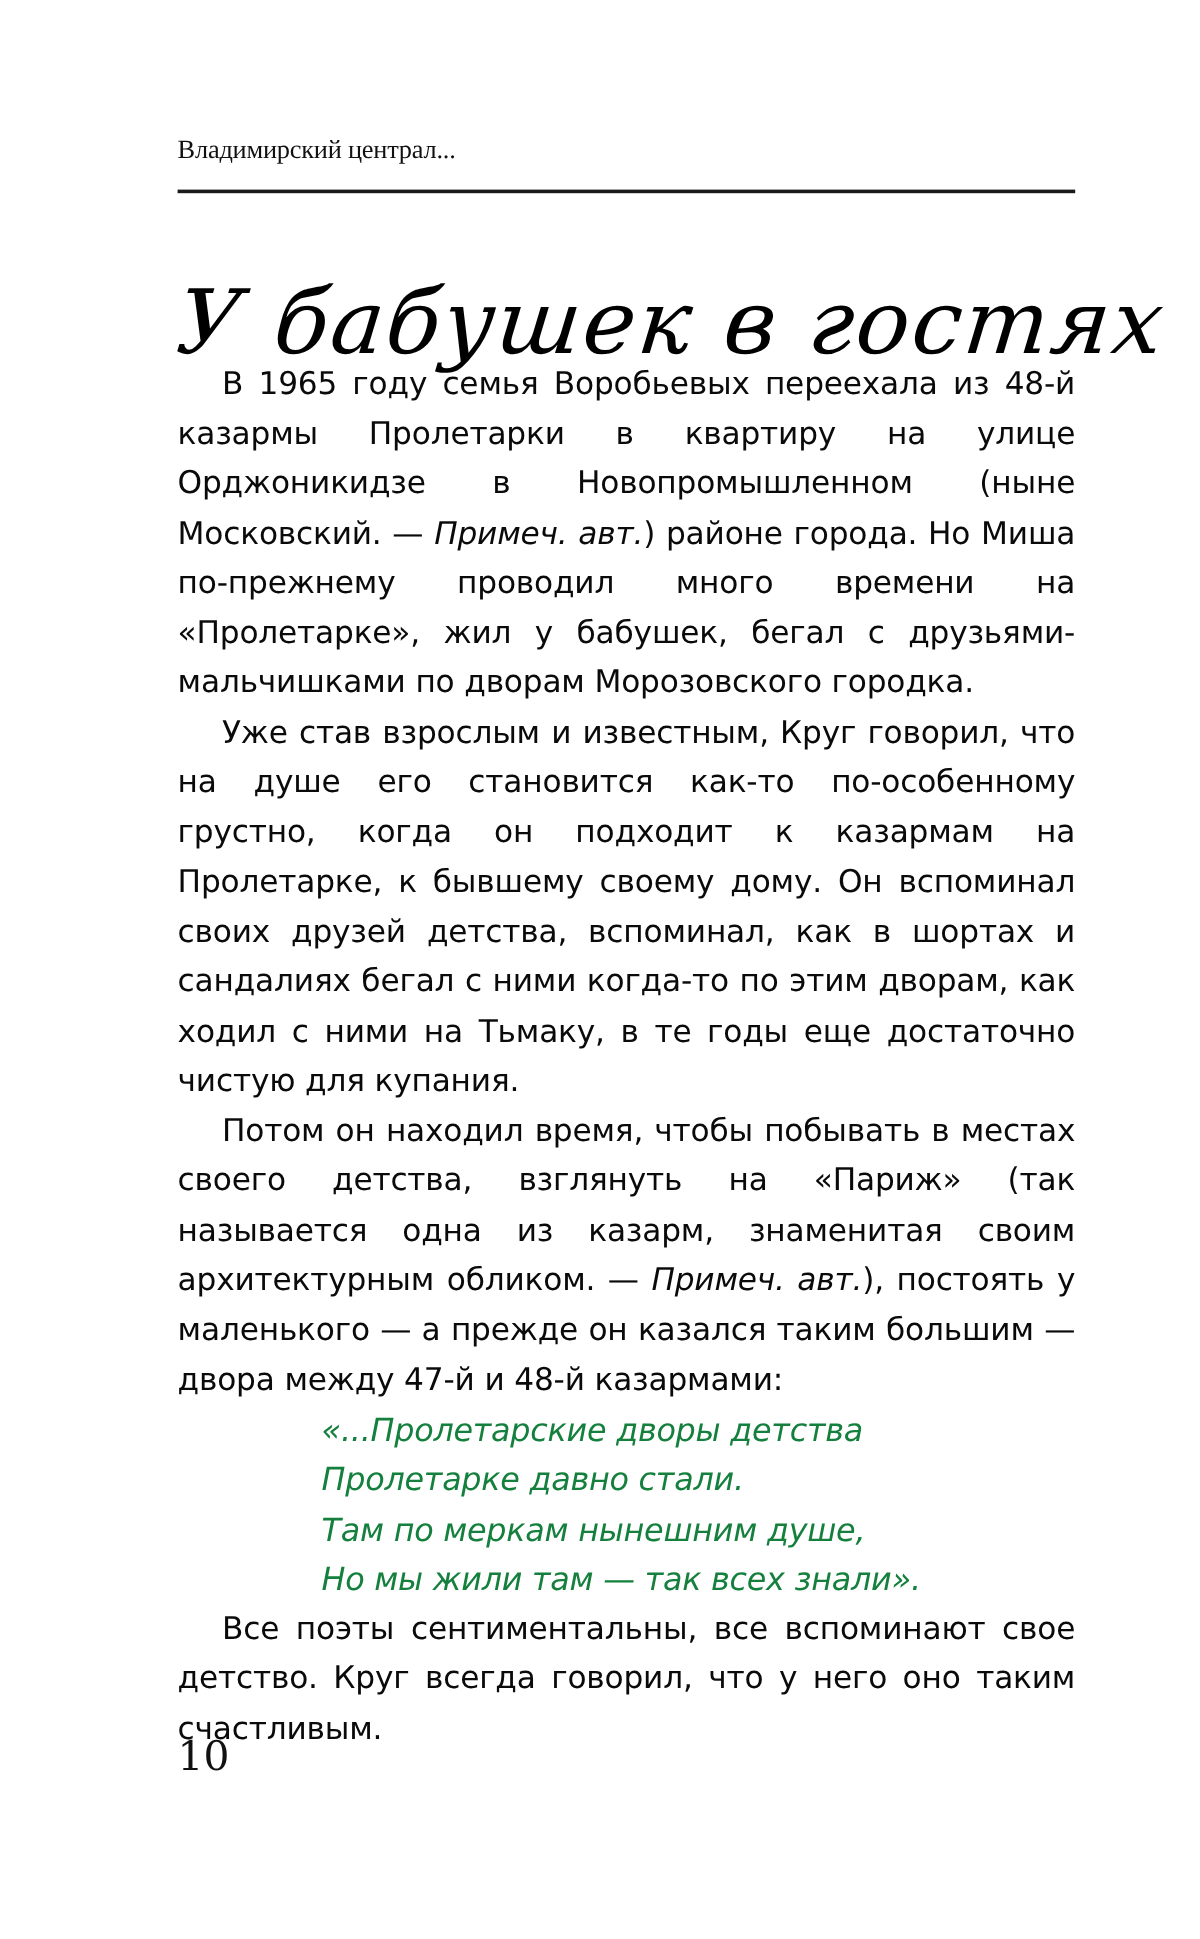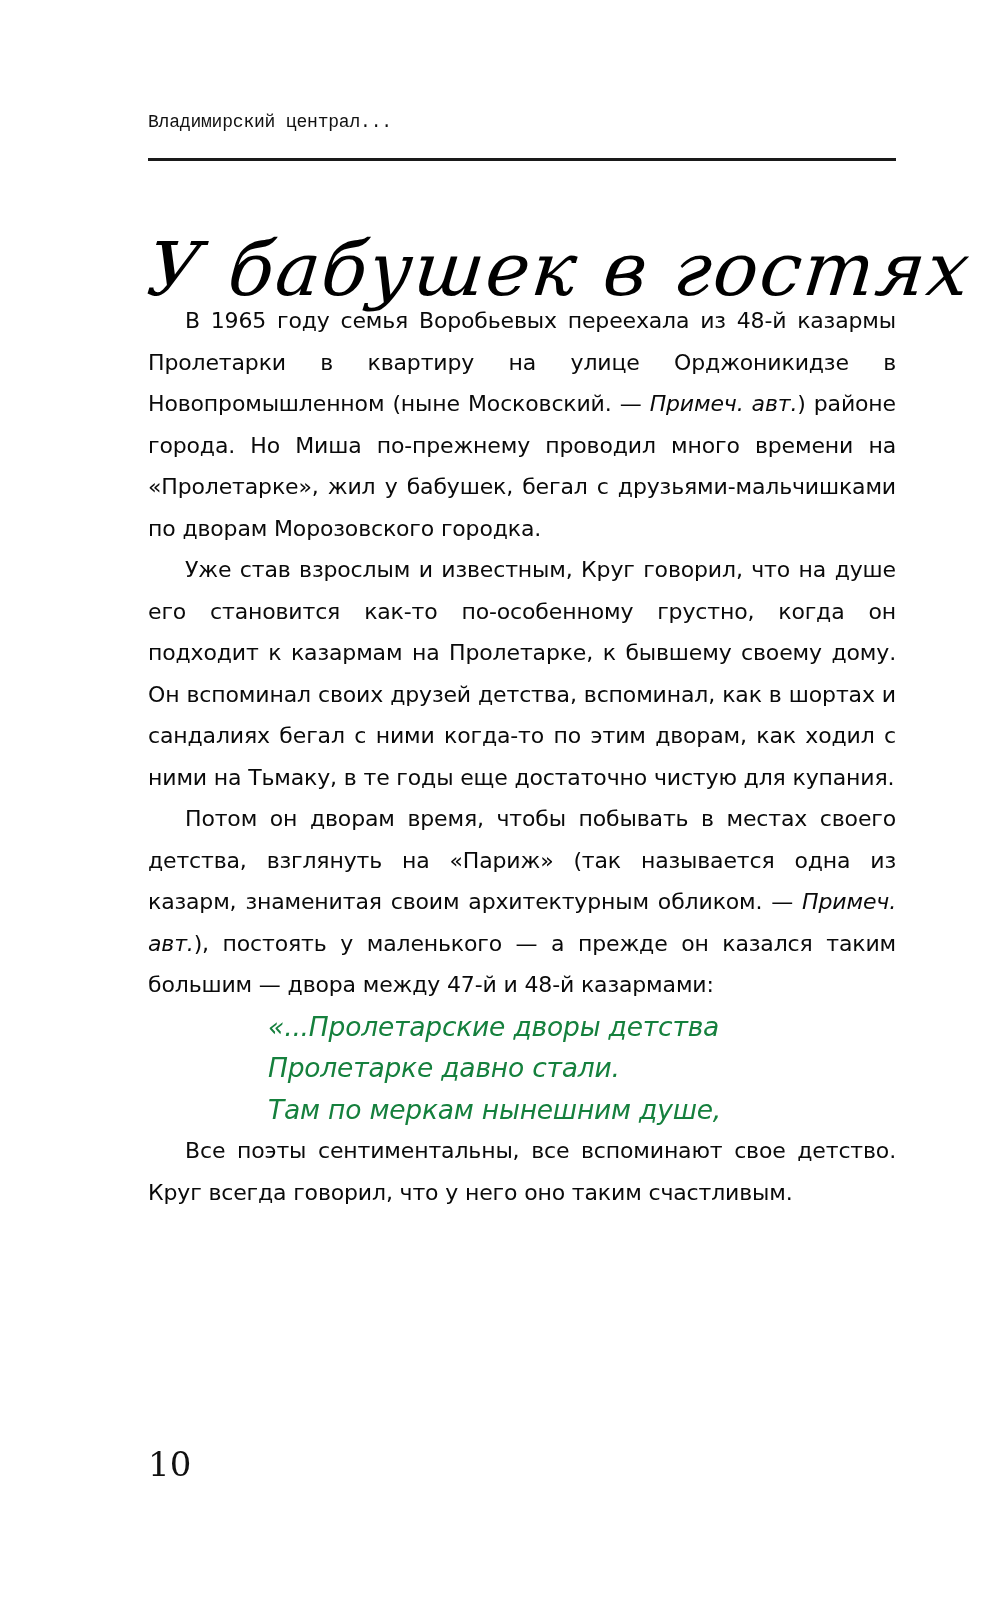--- a/index.html
+++ b/index.html
@@ -20,22 +20,22 @@
 
   
   .running-head {
     position: absolute;
     left: 148px;
     top: 113px;
     width: 748px;
   }
 
   .running-head-text {
-    font-family: Liberation Mono, monospace;
-    font-size: 18px;
+    font-family: Liberation Serif, serif;
+    font-size: 22px;
     font-weight: 400;
     letter-spacing: -0.2px;
     color: #111111;
     line-height: 1.1;
     white-space: nowrap;
   }
 
   .head-rule {
     position: absolute;
     left: 148px;
@@ -67,21 +67,21 @@
   
   .text-column {
     position: absolute;
     left: 148px;
     top: 300px;
     width: 748px;
   }
 
   .para {
     font-family: "DejaVu Sans", sans-serif;
-    font-size: 22px;
+    font-size: 26px;
     line-height: 41.5px;
     font-weight: 400;
     text-align: justify;
     text-align-last: left;
     text-indent: 37px;
     margin: 0;
     color: #0a0a0a;
     letter-spacing: -0.15px;
     -webkit-hyphens: auto;
     hyphens: auto;
@@ -135,26 +135,27 @@
   <div class="head-rule"></div>
 
   <h1 class="chapter-title">У бабушек в гостях</h1>
 
   <div class="text-column">
 
     <p class="para"><span>В 1965 году семья Воробьевых переехала из 48-й казармы Пролетарки в квартиру на улице Орджоникидзе в Новопромышленном (ныне Московский. — </span><em class="it">Примеч. авт.</em><span>) районе города. Но Миша по-прежнему проводил много времени на «Пролетарке», жил у бабушек, бегал с друзьями-мальчишками по дворам Морозовского городка.</span></p>
 
     <p class="para">Уже став взрослым и известным, Круг говорил, что на душе его становится как-то по-особенному грустно, когда он подходит к казармам на Пролетарке, к бывшему своему дому. Он вспоминал своих друзей детства, вспоминал, как в шортах и сандалиях бегал с ними когда-то по этим дворам, как ходил с ними на Тьмаку, в те годы еще достаточно чистую для купания.</p>
 
-    <p class="para"><span>Потом он дворам время, чтобы побывать в местах своего детства, взглянуть на «Париж» (так называется одна из казарм, знаменитая своим архитектурным обликом. — </span><em class="it">Примеч. авт.</em><span>), постоять у маленького — а прежде он казался таким большим — двора между 47-й и 48-й казармами:</span></p>
+    <p class="para"><span>Потом он находил время, чтобы побывать в местах своего детства, взглянуть на «Париж» (так называется одна из казарм, знаменитая своим архитектурным обликом. — </span><em class="it">Примеч. авт.</em><span>), постоять у маленького — а прежде он казался таким большим — двора между 47-й и 48-й казармами:</span></p>
 
     <blockquote class="verse">
       <span class="verse-line">«...Пролетарские дворы детства</span>
       <span class="verse-line">Пролетарке давно стали.</span>
       <span class="verse-line">Там по меркам нынешним душе,</span>
+      <span class="verse-line">Но мы жили там — так всех знали».</span>
     </blockquote>
 
     <p class="para">Все поэты сентиментальны, все вспоминают свое детство. Круг всегда говорил, что у него оно таким счастливым.</p>
 
   </div>
 
   <div class="folio">10</div>
 
 </div>
 

